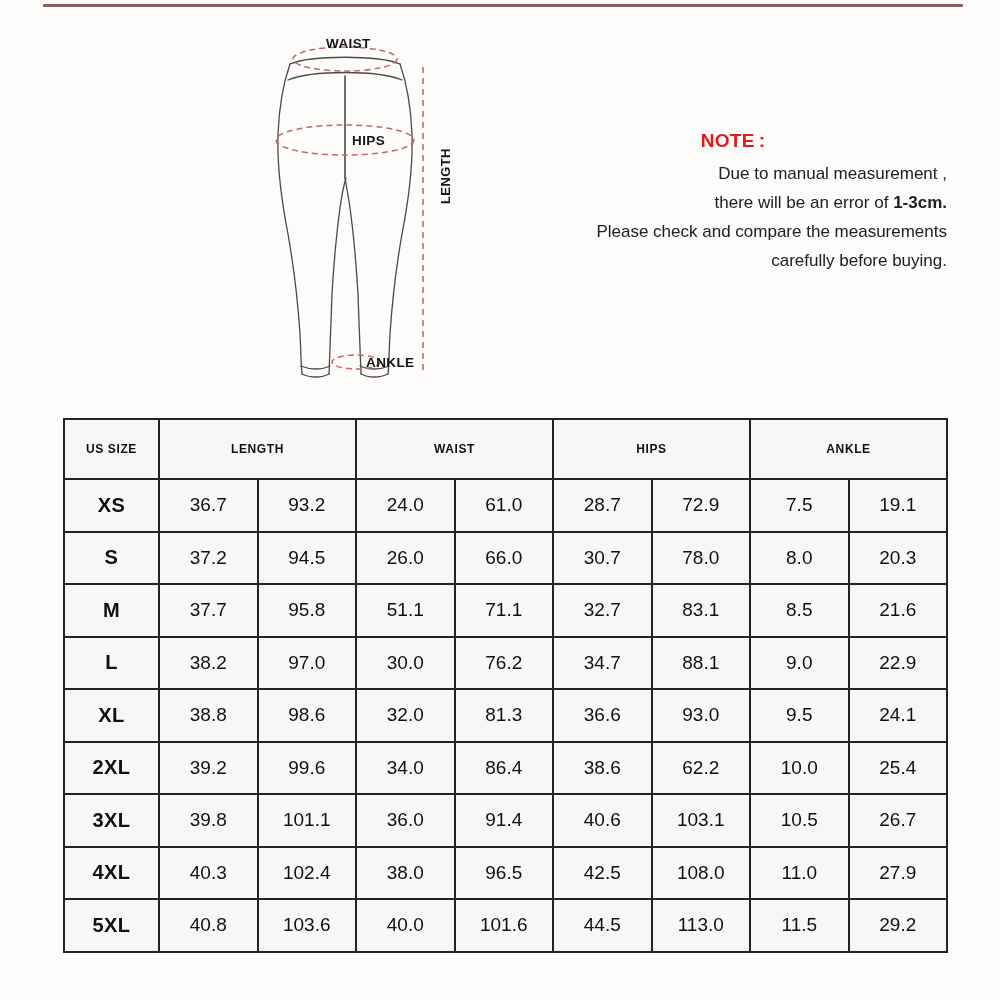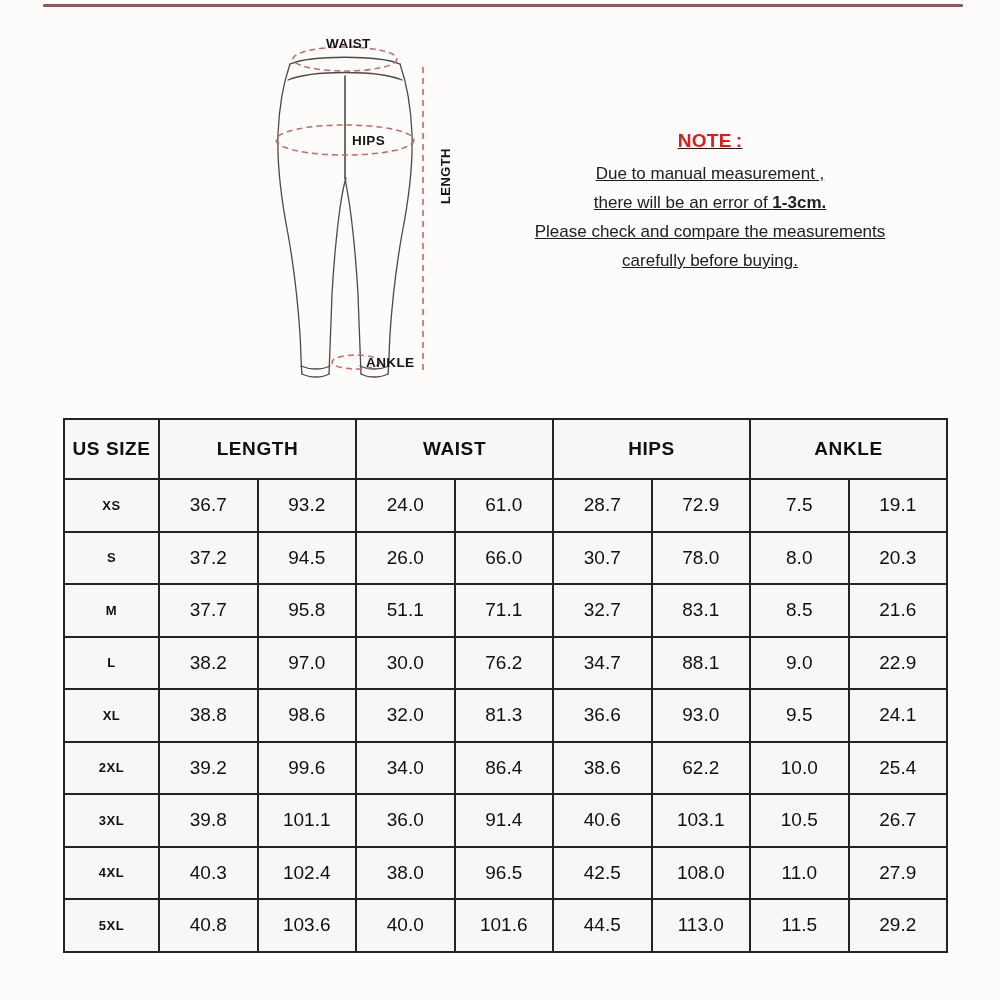--- a/index.html
+++ b/index.html
@@ -26,49 +26,49 @@
   #label-waist{left:76px;top:14px;}
   #label-hips{left:102px;top:111px;}
   #label-ankle{left:116px;top:333px;}
   #label-length{
     left:188px;top:182px;transform:rotate(-90deg);transform-origin:left top;
     font-size:13px;
   }
 
   
   #note{
-    position:absolute;left:496px;top:130px;width:428px;
-    text-align:center;color:#1b1b1b;text-decoration:underline;
+    position:absolute;left:519px;top:130px;width:428px;
+    text-align:center;color:#1b1b1b;
   }
   #note-title{
     color:#e01b1b;font-weight:bold;font-size:19px;margin-bottom:7px;
     letter-spacing:.3px;
   }
-  .note-line{font-size:17px;line-height:29px;color:#202020;}
+  .note-line{font-size:17px;line-height:29px;color:#202020;text-align:right;}
   .note-line b{font-weight:bold;}
 
   
   #size-table{
     position:absolute;left:63px;top:418px;width:874px;
     border-collapse:collapse;table-layout:fixed;
     background:#fbfbfb;
   }
   #size-table td,#size-table th{
     border:2.5px solid #232323;
     text-align:center;vertical-align:middle;
     background:#f7f7f7;
     color:#101010;
     padding:0;
   }
   #size-table th{
-    font-weight:bold;font-size:19px;letter-spacing:.6px;
+    font-weight:bold;font-size:12px;letter-spacing:.6px;
     height:58px;
   }
   #size-table th.sub{font-size:18px;letter-spacing:.2px;height:52px;}
-  #size-table td.sz{font-weight:bold;font-size:13px;letter-spacing:.5px;}
+  #size-table td.sz{font-weight:bold;font-size:20px;letter-spacing:.5px;}
   #size-table td.val{font-size:19px;font-weight:500;}
   #size-table tbody tr{height:52.5px;}
   col.c-size{width:95px;}
   col.c-v{width:98.5px;}
 </style>
 </head>
 <body>
 
 <div id="top-rule"></div>
 

